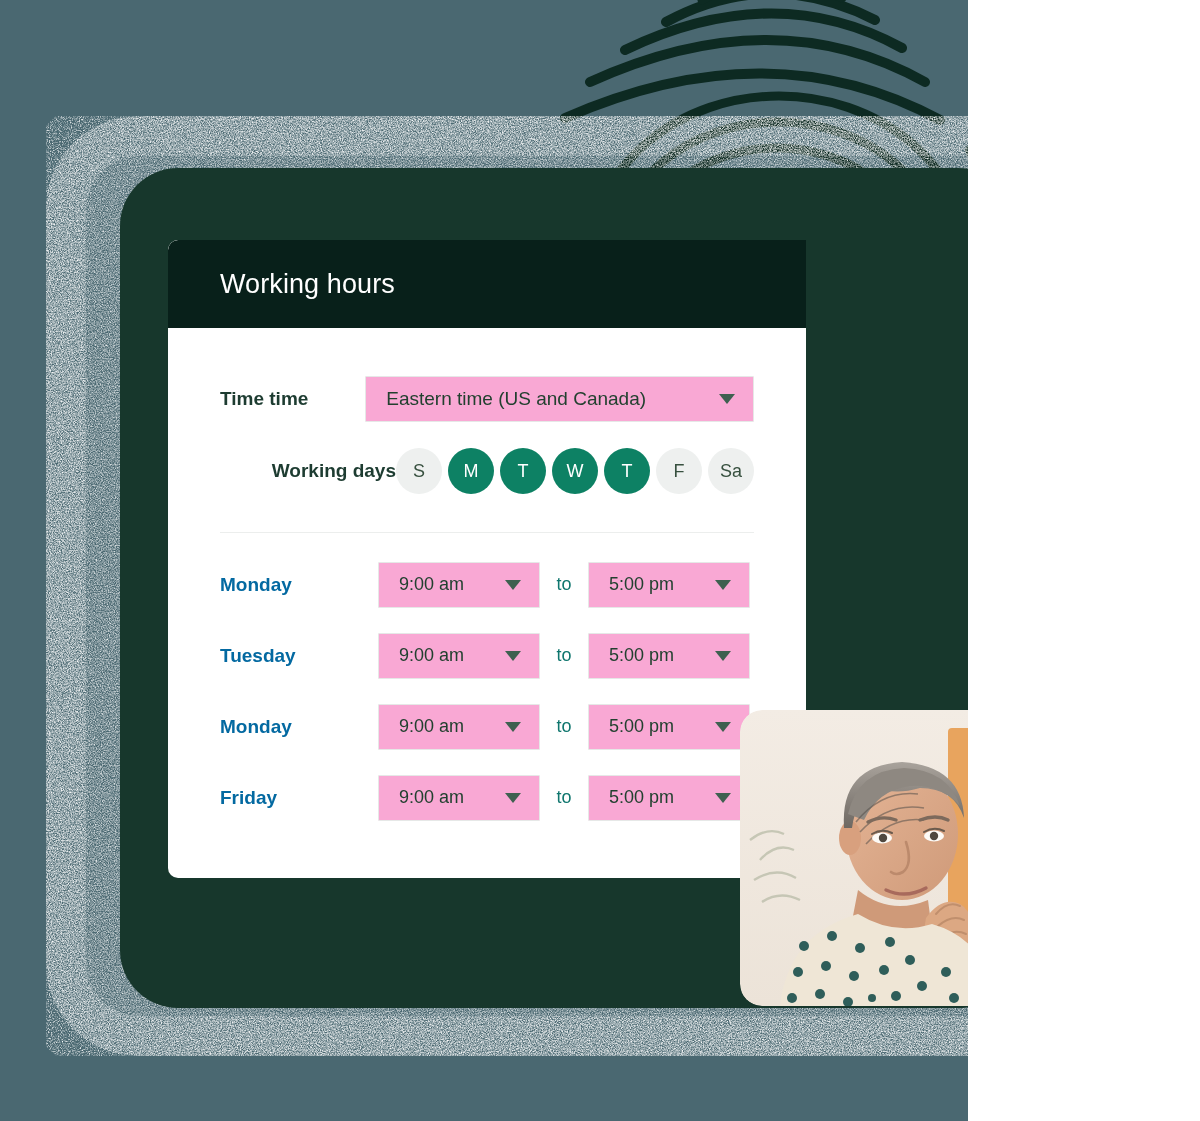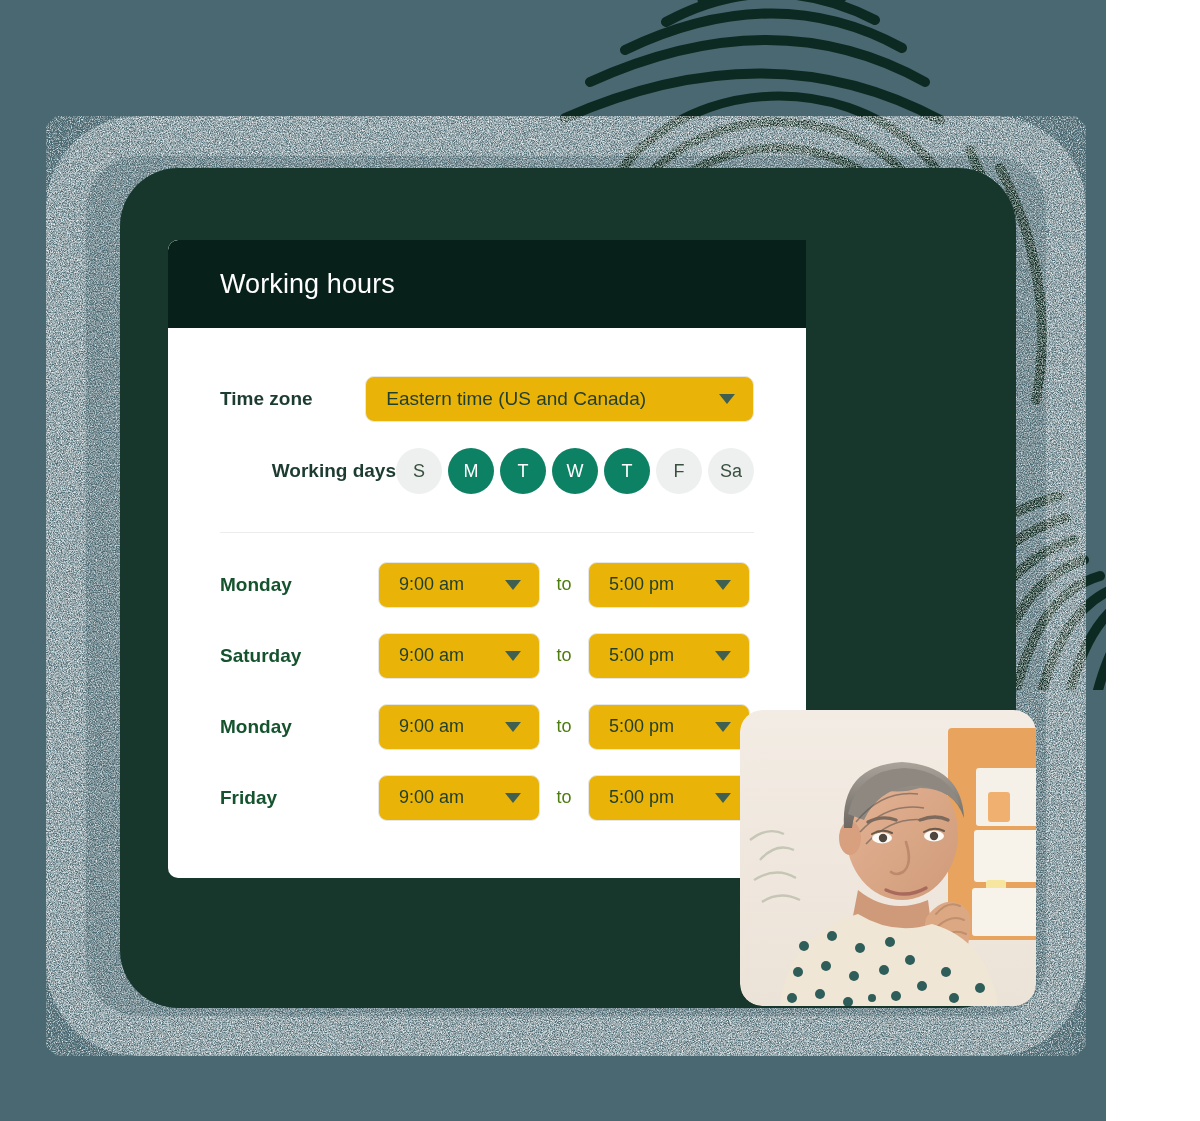--- a/index.html
+++ b/index.html
@@ -7,21 +7,21 @@
 
   html, body {
     width: 1200px;
     height: 1121px;
     overflow: hidden;
     font-family: "Liberation Sans", sans-serif;
   }
 
   #stage {
     position: relative;
-    width: 1106px;
+    width: 968px;
     height: 1121px;
     background: #4a6871;
     overflow: hidden;
   }
 
   
   #fingerprint {
     position: absolute;
     left: 470px;
     top: -30px;
@@ -117,22 +117,22 @@
     font-weight: 700;
     white-space: nowrap;
   }
   #timezone-label { width: 140px; }
   #workingdays-label { width: 178px; }
 
   .select-box {
     position: relative;
     height: 46px;
     border: 1px solid #e6e8e7;
-    border-radius: 9px;
-    background: #eab308;
+    border-radius: 1px;
+    background: #f9a8d4;
     display: flex;
     align-items: center;
     padding: 0 0 0 20px;
     color: #22402f;
     font-size: 19px;
   }
   .select-box .caret {
     position: absolute;
     right: 18px;
     top: 50%;
@@ -177,33 +177,33 @@
 
   
   #schedule { margin-top: 16px; }
   .sched-row {
     display: flex;
     align-items: center;
     height: 71px;
   }
   .day-name {
     width: 158px;
-    color: #14532d;
+    color: #0369a1;
     font-size: 19px;
     font-weight: 700;
   }
   .time-select {
     width: 162px;
     justify-content: flex-start;
   }
   .time-select .time-text { font-size: 18px; }
   .to-text {
     width: 48px;
     text-align: center;
-    color: #4d7c0f;
+    color: #0f766e;
     font-size: 18px;
   }
 
   
   #photo {
     position: absolute;
     left: 740px;
     top: 710px;
     width: 296px;
     height: 296px;
@@ -290,21 +290,21 @@
 
   <div id="card">
 
     <div id="card-header">
       <span id="card-title">Working hours</span>
     </div>
 
     <div id="card-body">
 
       <div class="form-row" id="timezone-row">
-        <span class="field-label" id="timezone-label">Time zone</span>
+        <span class="field-label" id="timezone-label">Time time</span>
         <div class="select-box" id="timezone-select">
           <span>Eastern time (US and Canada)</span>
           <span class="caret"></span>
         </div>
       </div>
 
       <div class="form-row" id="workingdays-row">
         <span class="field-label" id="workingdays-label">Working days</span>
         <div id="day-toggles">
             <div class="day-toggle">S</div>
@@ -326,21 +326,21 @@
               <span class="time-text">9:00 am</span>
               <span class="caret"></span>
             </div>
             <span class="to-text">to</span>
             <div class="select-box time-select">
               <span class="time-text">5:00 pm</span>
               <span class="caret"></span>
             </div>
           </div>
           <div class="sched-row">
-            <span class="day-name">Saturday</span>
+            <span class="day-name">Tuesday</span>
             <div class="select-box time-select">
               <span class="time-text">9:00 am</span>
               <span class="caret"></span>
             </div>
             <span class="to-text">to</span>
             <div class="select-box time-select">
               <span class="time-text">5:00 pm</span>
               <span class="caret"></span>
             </div>
           </div>

